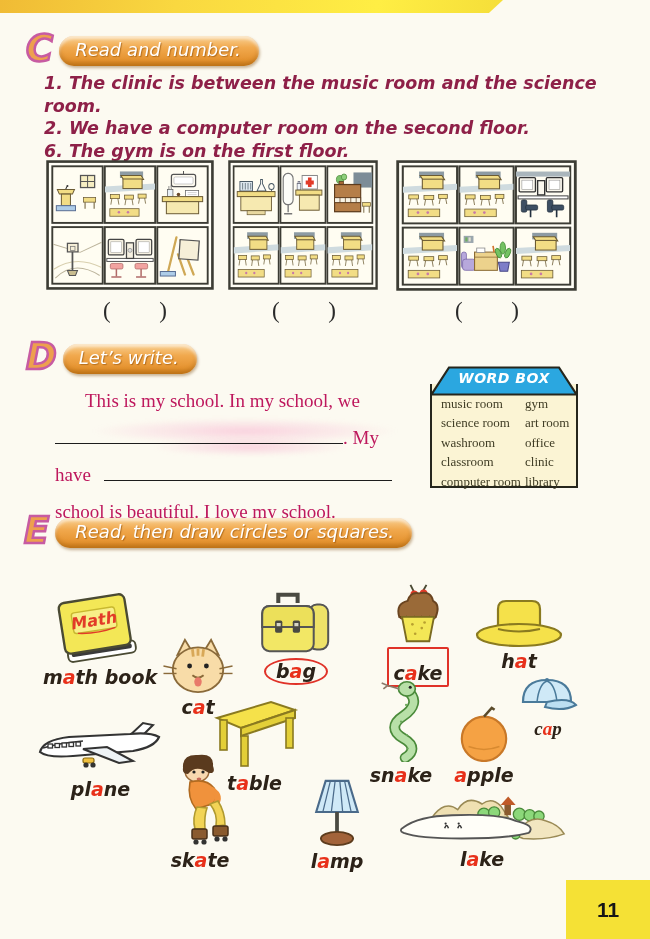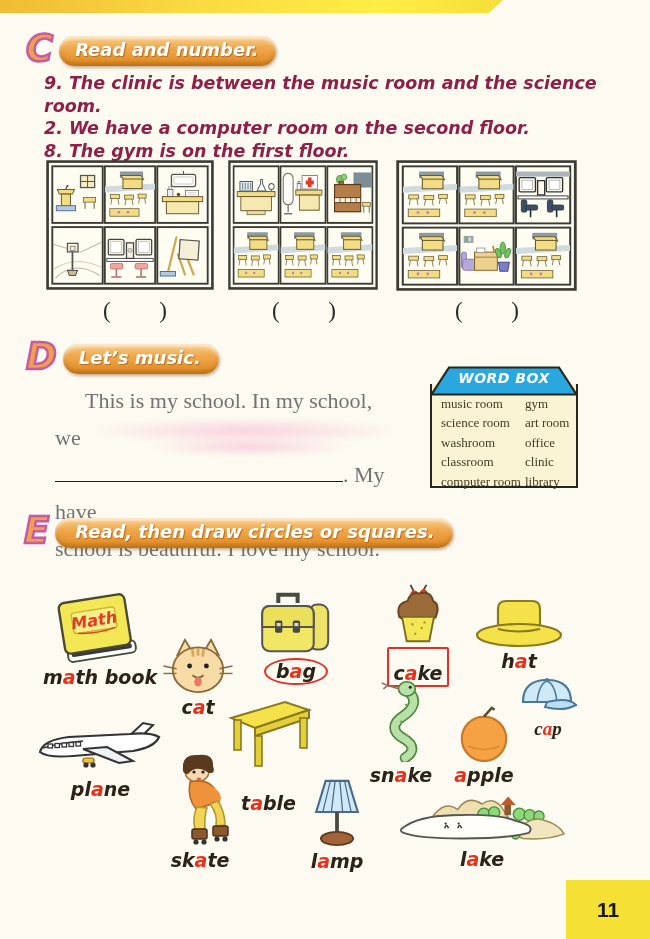--- a/index.html
+++ b/index.html
@@ -12,34 +12,34 @@
     clip-path:polygon(0 0,100% 0,97.2% 100%,0 100%);}
   
   .tintE{position:absolute;left:0;top:556;width:650;height:330px;
     background:linear-gradient(to bottom,rgba(249,219,203,.14),rgba(250,231,210,.22));pointer-events:none;}
   
   .sec-head{position:absolute;display:flex;align-items:center;}
   .sec-letter{font-style:italic;font-weight:900;font-size:37px;line-height:1;
     color:#eda04e;-webkit-text-stroke:2.5px #c75ba2;text-shadow:0 0 1px #c75ba2;
     margin-right:6px;transform:translateY(-2px);}
   .pill{background:linear-gradient(#f9d194 0%,#f1a94e 38%,#e59330 80%,#d2801b 100%);
-    border-radius:16px;color:#fff;font-style:italic;font-weight:bold;font-size:18px;
+    border-radius:16px;color:#fff;font-style:italic;font-weight:normal;font-size:18px;
     padding:3px 18px 6px 16px;white-space:nowrap;
     box-shadow:1px 2px 3px rgba(120,70,10,.4),inset 0 3px 3px rgba(255,255,255,.55),inset 0 -3px 4px rgba(160,95,15,.45);
     text-shadow:1px 1px 1px rgba(150,85,10,.65);}
   
   .sentences{position:absolute;left:44px;top:72px;width:570px;
     font-style:italic;font-weight:bold;font-size:17.5px;line-height:22.5px;color:#8e2048;}
   
   .bpic{position:absolute;}
   .ans{position:absolute;top:298px;width:64px;display:flex;justify-content:space-between;
     font-family:"Liberation Serif",serif;font-size:23px;color:#2a2a2a;}
   
   .para{position:absolute;left:55px;top:382px;width:345px;
-    font-family:"Liberation Serif",serif;font-size:22px;line-height:37px;color:#737373;}
+    font-family:"Liberation Serif",serif;font-size:19px;line-height:37px;color:#be185d;}
   .para .indent{text-indent:30px;}
   .blank{display:inline-block;border-bottom:1.6px solid #1c1c1c;height:14px;vertical-align:baseline;}
   .smudge{position:absolute;pointer-events:none;
     background:radial-gradient(ellipse at center,rgba(246,150,195,.40),rgba(246,150,195,0) 70%);
     filter:blur(2px);}
   
   .wordbox{position:absolute;left:430px;top:366px;width:148px;}
   .wb-head{position:relative;width:148px;height:18px;}
   .wb-title{position:absolute;left:0;top:4px;width:148px;text-align:center;color:#fff;
     font-style:italic;font-weight:bold;font-size:14px;letter-spacing:.5px;}
@@ -255,23 +255,23 @@
   </svg>
 
   <div class="banner"></div>
   <div class="tintE"></div>
 
   <div class="sec-head" style="left:26px;top:32px;">
     <span class="sec-letter">C</span>
     <span class="pill">Read and number.</span>
   </div>
   <div class="sentences">
-    <div>9. The clinic is between the music room and the science room.</div>
+    <div>1. The clinic is between the music room and the science room.</div>
     <div>2. We have a computer room on the second floor.</div>
-    <div>8. The gym is on the first floor.</div>
+    <div>6. The gym is on the first floor.</div>
   </div>
 
   <svg class="bpic" style="left:46px;top:160px;" width="168" height="130" viewBox="0 0 160 124" preserveAspectRatio="none">
     <rect x="1.5" y="1.5" width="157" height="121" fill="#fffef6" stroke="#3c3c34" stroke-width="2.5"></rect>
     <g fill="#fffdf2" stroke="#3c3c34" stroke-width="1.8">
       <rect x="6" y="6" width="48" height="54"></rect>
         <rect x="56" y="6" width="48" height="54"></rect>
         <rect x="106" y="6" width="48" height="54"></rect>
       <rect x="6" y="64" width="48" height="54"></rect>
         <rect x="56" y="64" width="48" height="54"></rect>
@@ -329,21 +329,21 @@
     <span>(</span>
     <span>)</span>
   </div>
   <div class="ans" style="left:455px;">
     <span>(</span>
     <span>)</span>
   </div>
 
   <div class="sec-head" style="left:26px;top:340px;">
     <span class="sec-letter">D</span>
-    <span class="pill">Let’s music.</span>
+    <span class="pill">Let’s write.</span>
   </div>
 
   <div class="smudge" style="left:90px;top:418px;width:310px;height:26px;"></div>
   <div class="smudge" style="left:150px;top:438px;width:200px;height:18px;"></div>
 
   <div class="para">
     <div class="indent">This is my school. In my school, we</div>
     <div>
       <span class="blank" style="width:288px;"></span><span>. My</span>
     </div>
@@ -504,21 +504,21 @@
       <rect x="24" y="77" width="15" height="10" rx="2" fill="#8a5a2e" stroke="#4a3018" stroke-width="1.5"></rect>
       <rect x="45" y="74" width="15" height="10" rx="2" fill="#8a5a2e" stroke="#4a3018" stroke-width="1.5"></rect>
       <circle cx="28" cy="90" r="2.6" fill="#333"></circle>
         <circle cx="36" cy="90" r="2.6" fill="#333"></circle>
       <circle cx="49" cy="87" r="2.6" fill="#333"></circle>
         <circle cx="57" cy="87" r="2.6" fill="#333"></circle>
     </svg>
     <div class="vocab-label">sk<span class="hl">a</span>te</div>
   </div>
 
-  <div class="vocab-item" style="left:216px;top:696px;width:105px;gap:20px;">
+  <div class="vocab-item" style="left:202px;top:696px;width:105px;">
     <svg width="88" height="74" viewBox="0 0 88 74">
       <polygon points="6,22 60,6 84,14 30,32" fill="#f5e14a" stroke="#8a7a20" stroke-width="2"></polygon>
       <polygon points="30,32 84,14 84,22 30,40" fill="#e3cf38" stroke="#8a7a20" stroke-width="2"></polygon>
       <g fill="#e3cf38" stroke="#8a7a20" stroke-width="1.6">
         <rect x="30" y="40" width="7" height="30"></rect>
           <rect x="75" y="22" width="7" height="30"></rect>
           <rect x="9" y="24" width="7" height="30"></rect>
       </g>
     </svg>
     <div class="vocab-label">t<span class="hl">a</span>ble</div>

